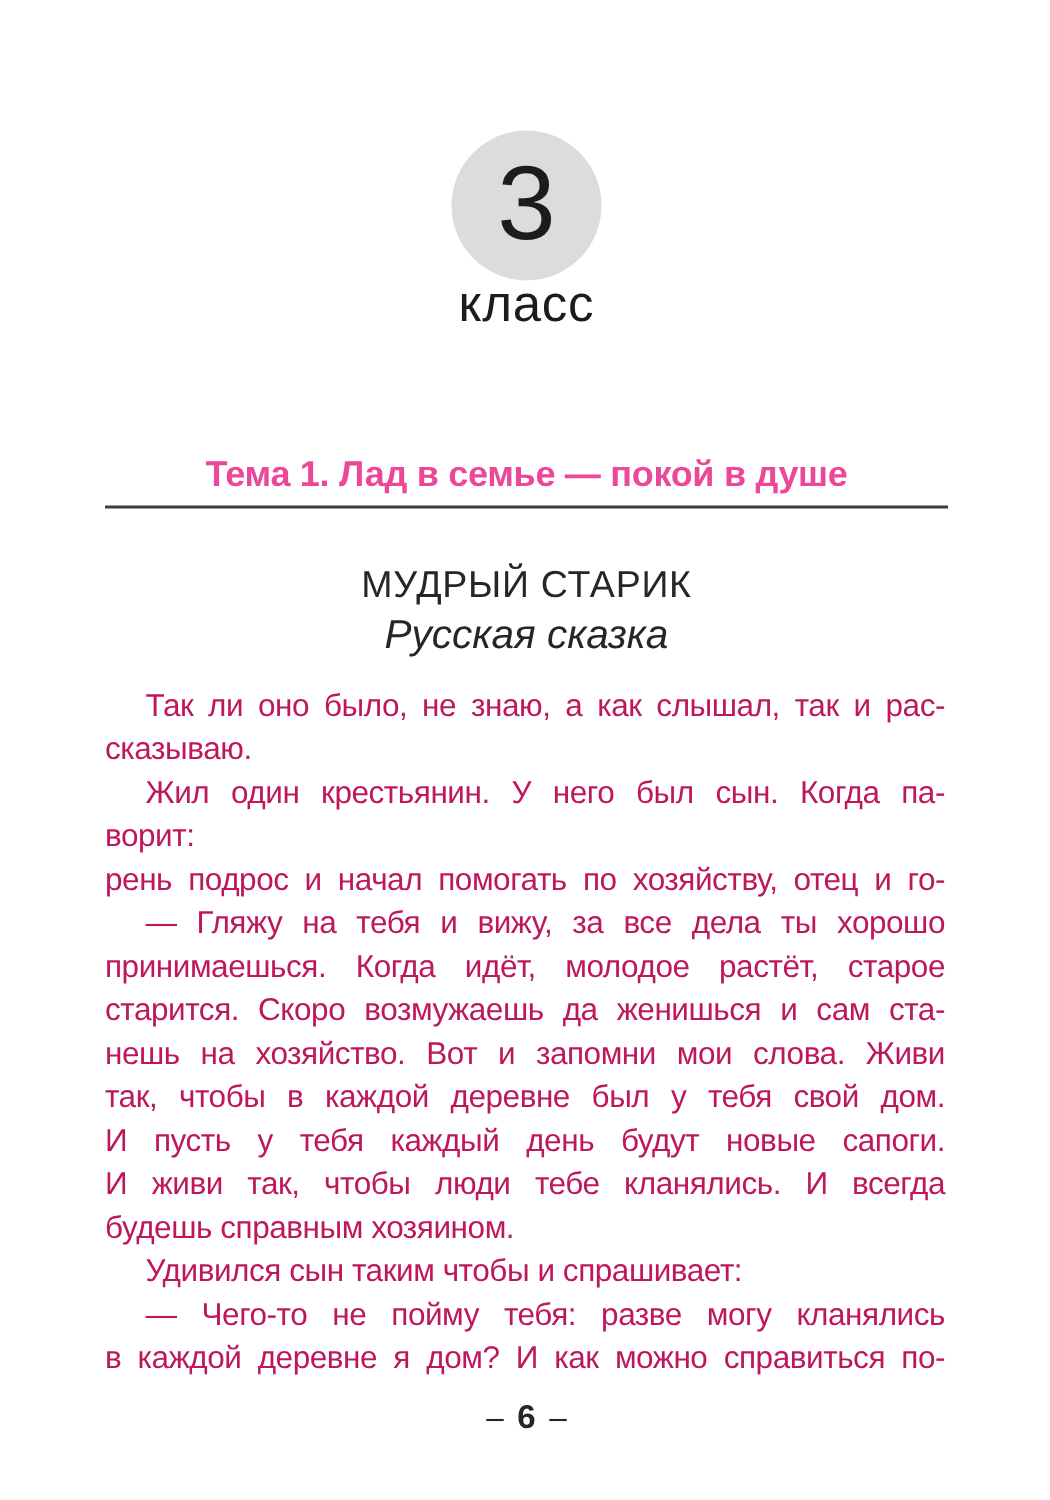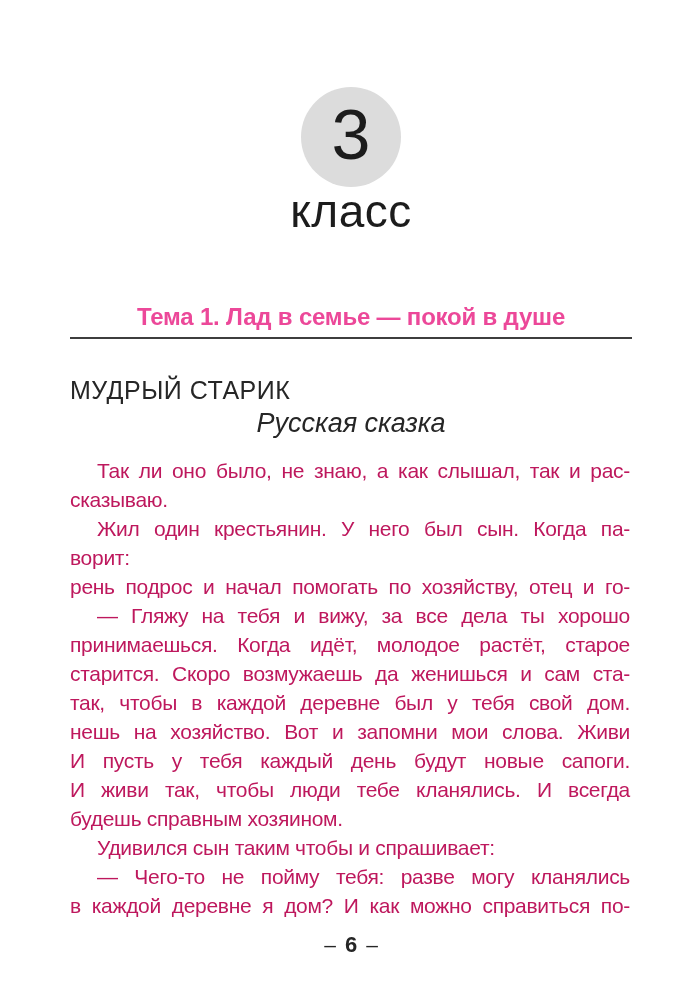--- a/index.html
+++ b/index.html
@@ -29,21 +29,21 @@
     font-size: 70px;
     font-weight: 400;
     color: #1c1c1c;
     line-height: 1;
     padding-bottom: 4px;
   }
   .grade-label {
     position: absolute;
     top: 184px; left: 70px; width: 562px;
     text-align: center;
-    font-size: 46px;
+    font-size: 34px;
     color: #1c1c1c;
     letter-spacing: 0.5px;
   }
   
   .theme-heading {
     position: absolute;
     top: 303px; left: 70px; width: 562px;
     text-align: center;
     font-size: 24px;
     font-weight: bold;
@@ -53,20 +53,21 @@
   .section-rule {
     position: absolute;
     top: 337px; left: 70px; width: 562px;
     height: 2px;
     background: #3d3d3d;
   }
   
   .story-title {
     position: absolute;
     top: 376px; left: 70px; width: 562px;
+    text-align: center;
     font-size: 25px;
     color: #262626;
     letter-spacing: 0.5px;
   }
   .story-subtitle {
     position: absolute;
     top: 408px; left: 70px; width: 562px;
     text-align: center;
     font-size: 27px;
     font-style: italic;
@@ -124,22 +125,22 @@
 
   <div class="story-body">
       <div class="line indent fill">Так ли оно было, не знаю, а как слышал, так и рас-</div>
       <div class="line">сказываю.</div>
       <div class="line indent fill">Жил один крестьянин. У него был сын. Когда па-</div>
       <div class="line">ворит:</div>
       <div class="line fill">рень подрос и начал помогать по хозяйству, отец и го-</div>
       <div class="line indent fill">— Гляжу на тебя и вижу, за все дела ты хорошо</div>
       <div class="line fill">принимаешься. Когда идёт, молодое растёт, старое</div>
       <div class="line fill">старится. Скоро возмужаешь да женишься и сам ста-</div>
+      <div class="line fill">нешь на хозяйство. Вот и запомни мои слова. Живи</div>
       <div class="line fill">так, чтобы в каждой деревне был у тебя свой дом.</div>
-      <div class="line fill">нешь на хозяйство. Вот и запомни мои слова. Живи</div>
       <div class="line fill">И пусть у тебя каждый день будут новые сапоги.</div>
       <div class="line fill">И живи так, чтобы люди тебе кланялись. И всегда</div>
       <div class="line">будешь справным хозяином.</div>
       <div class="line indent">Удивился сын таким чтобы и спрашивает:</div>
       <div class="line indent fill">— Чего-то не пойму тебя: разве могу кланялись</div>
       <div class="line fill">в каждой деревне я дом? И как можно справиться по-</div>
     </div>
 
   <div class="page-footer">
     <span>–</span><span class="num">6</span><span>–</span>

